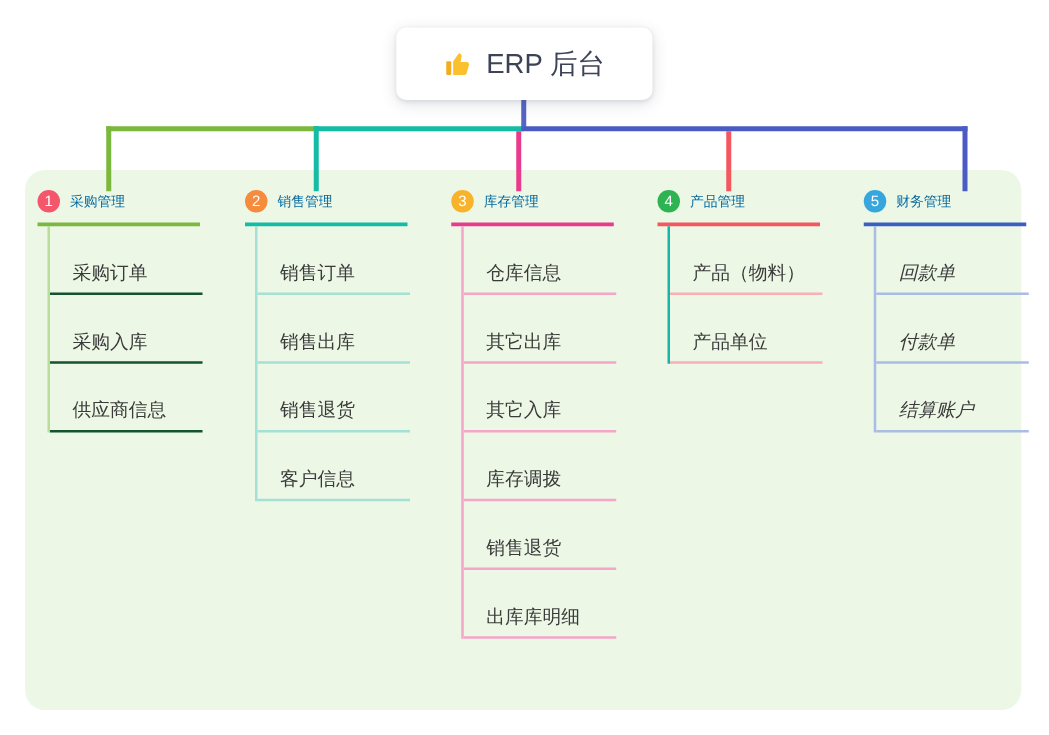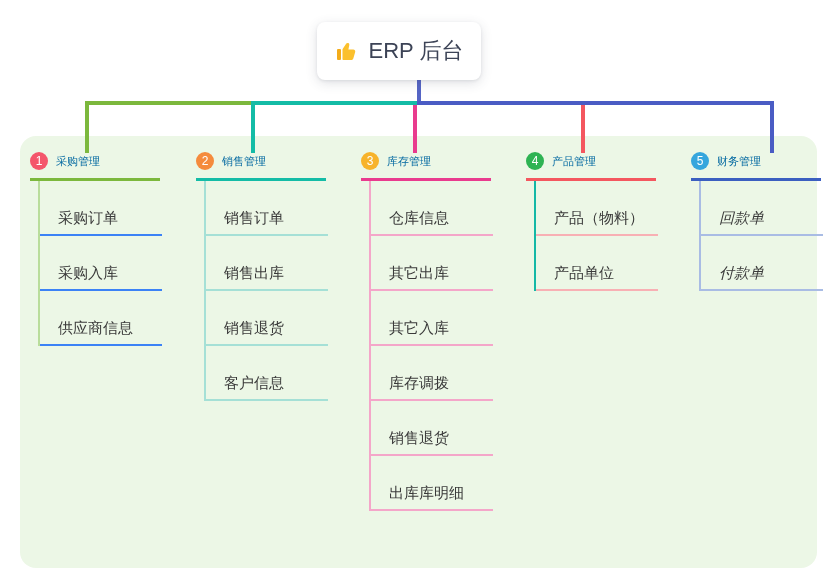--- a/index.html
+++ b/index.html
@@ -1,19 +1,19 @@
 <!DOCTYPE html>
 <html><head>
 <meta charset="utf-8">
 <style>
   html,body{margin:0;padding:0;background:#fff;}
   .stage{position:relative;width:839px;height:588px;background:#ffffff;overflow:hidden;
          font-family:"Liberation Sans","DejaVu Sans",sans-serif;}
   
-  .root-card{position:absolute;left:317px;top:22px;width:164px;height:58px;background:#fff;
+  .root-card{position:absolute;left:317px;top:22px;width:205px;height:58px;background:#fff;
              border-radius:8px;box-shadow:0 3px 12px rgba(60,70,90,.16),0 1px 3px rgba(60,70,90,.10);
              display:flex;align-items:center;justify-content:center;gap:10px;
              font-size:22px;color:#3c4356;}
   .thumb{display:flex;align-items:center;}
   
   .line{position:absolute;}
   .trunk{left:417px;top:80px;width:4px;height:23px;background:#5565c5;}
   .h-green{left:85px;top:101px;width:170px;height:4px;background:#7cb83d;}
   .h-teal{left:251px;top:101px;width:168px;height:4px;background:#14bca6;}
   .h-blue{left:417px;top:101px;width:357px;height:4px;background:#4a5cc4;}
@@ -35,21 +35,21 @@
   .badge{width:18px;height:18px;border-radius:50%;color:#fff;font-size:12px;line-height:18px;
          text-align:center;flex:0 0 18px;}
   .b1 .badge{background:#f4566b;} .b2 .badge{background:#f58b3d;} .b3 .badge{background:#f7b32b;}
   .b4 .badge{background:#2eb353;} .b5 .badge{background:#36a6dd;}
   .hlabel{font-size:11px;color:#0369a1;white-space:nowrap;}
   .items{margin-left:8px;width:122px;}
   .b1 .items{border-left:2px solid #b9dd9b;} .b2 .items{border-left:2px solid #a5e0d6;}
   .b3 .items{border-left:2px solid #f4a6c9;} .b4 .items{border-left:2px solid #14b8a6;}
   .b5 .items{border-left:2px solid #a9bce4;}
   .item{padding:28px 0 6px 18px;font-size:15px;color:#3a3a3a;white-space:nowrap;}
-  .b1 .item{border-bottom:2px solid #3b82f6;} .b2 .item{border-bottom:2px solid #a5e0d6;}
+  .b1 .item{border-bottom:2px solid #14532d;} .b2 .item{border-bottom:2px solid #a5e0d6;}
   .b3 .item{border-bottom:2px solid #f4a6c9;} .b4 .item{border-bottom:2px solid #f8b0b4;}
   .b5 .item{border-bottom:2px solid #a9bce4;font-style:italic;}
 </style>
 </head>
 <body>
 
 <div class="stage">
 
   <div class="panel"></div>
 
@@ -130,16 +130,17 @@
 
   <div class="branch b5">
     <div class="hdr">
       <span class="badge">5</span>
       <span class="hlabel">财务管理</span>
     </div>
     <div class="hline"></div>
     <div class="items">
       <div class="item">回款单</div>
       <div class="item">付款单</div>
+      <div class="item">结算账户</div>
     </div>
   </div>
 
 </div>
 
 </body></html>

